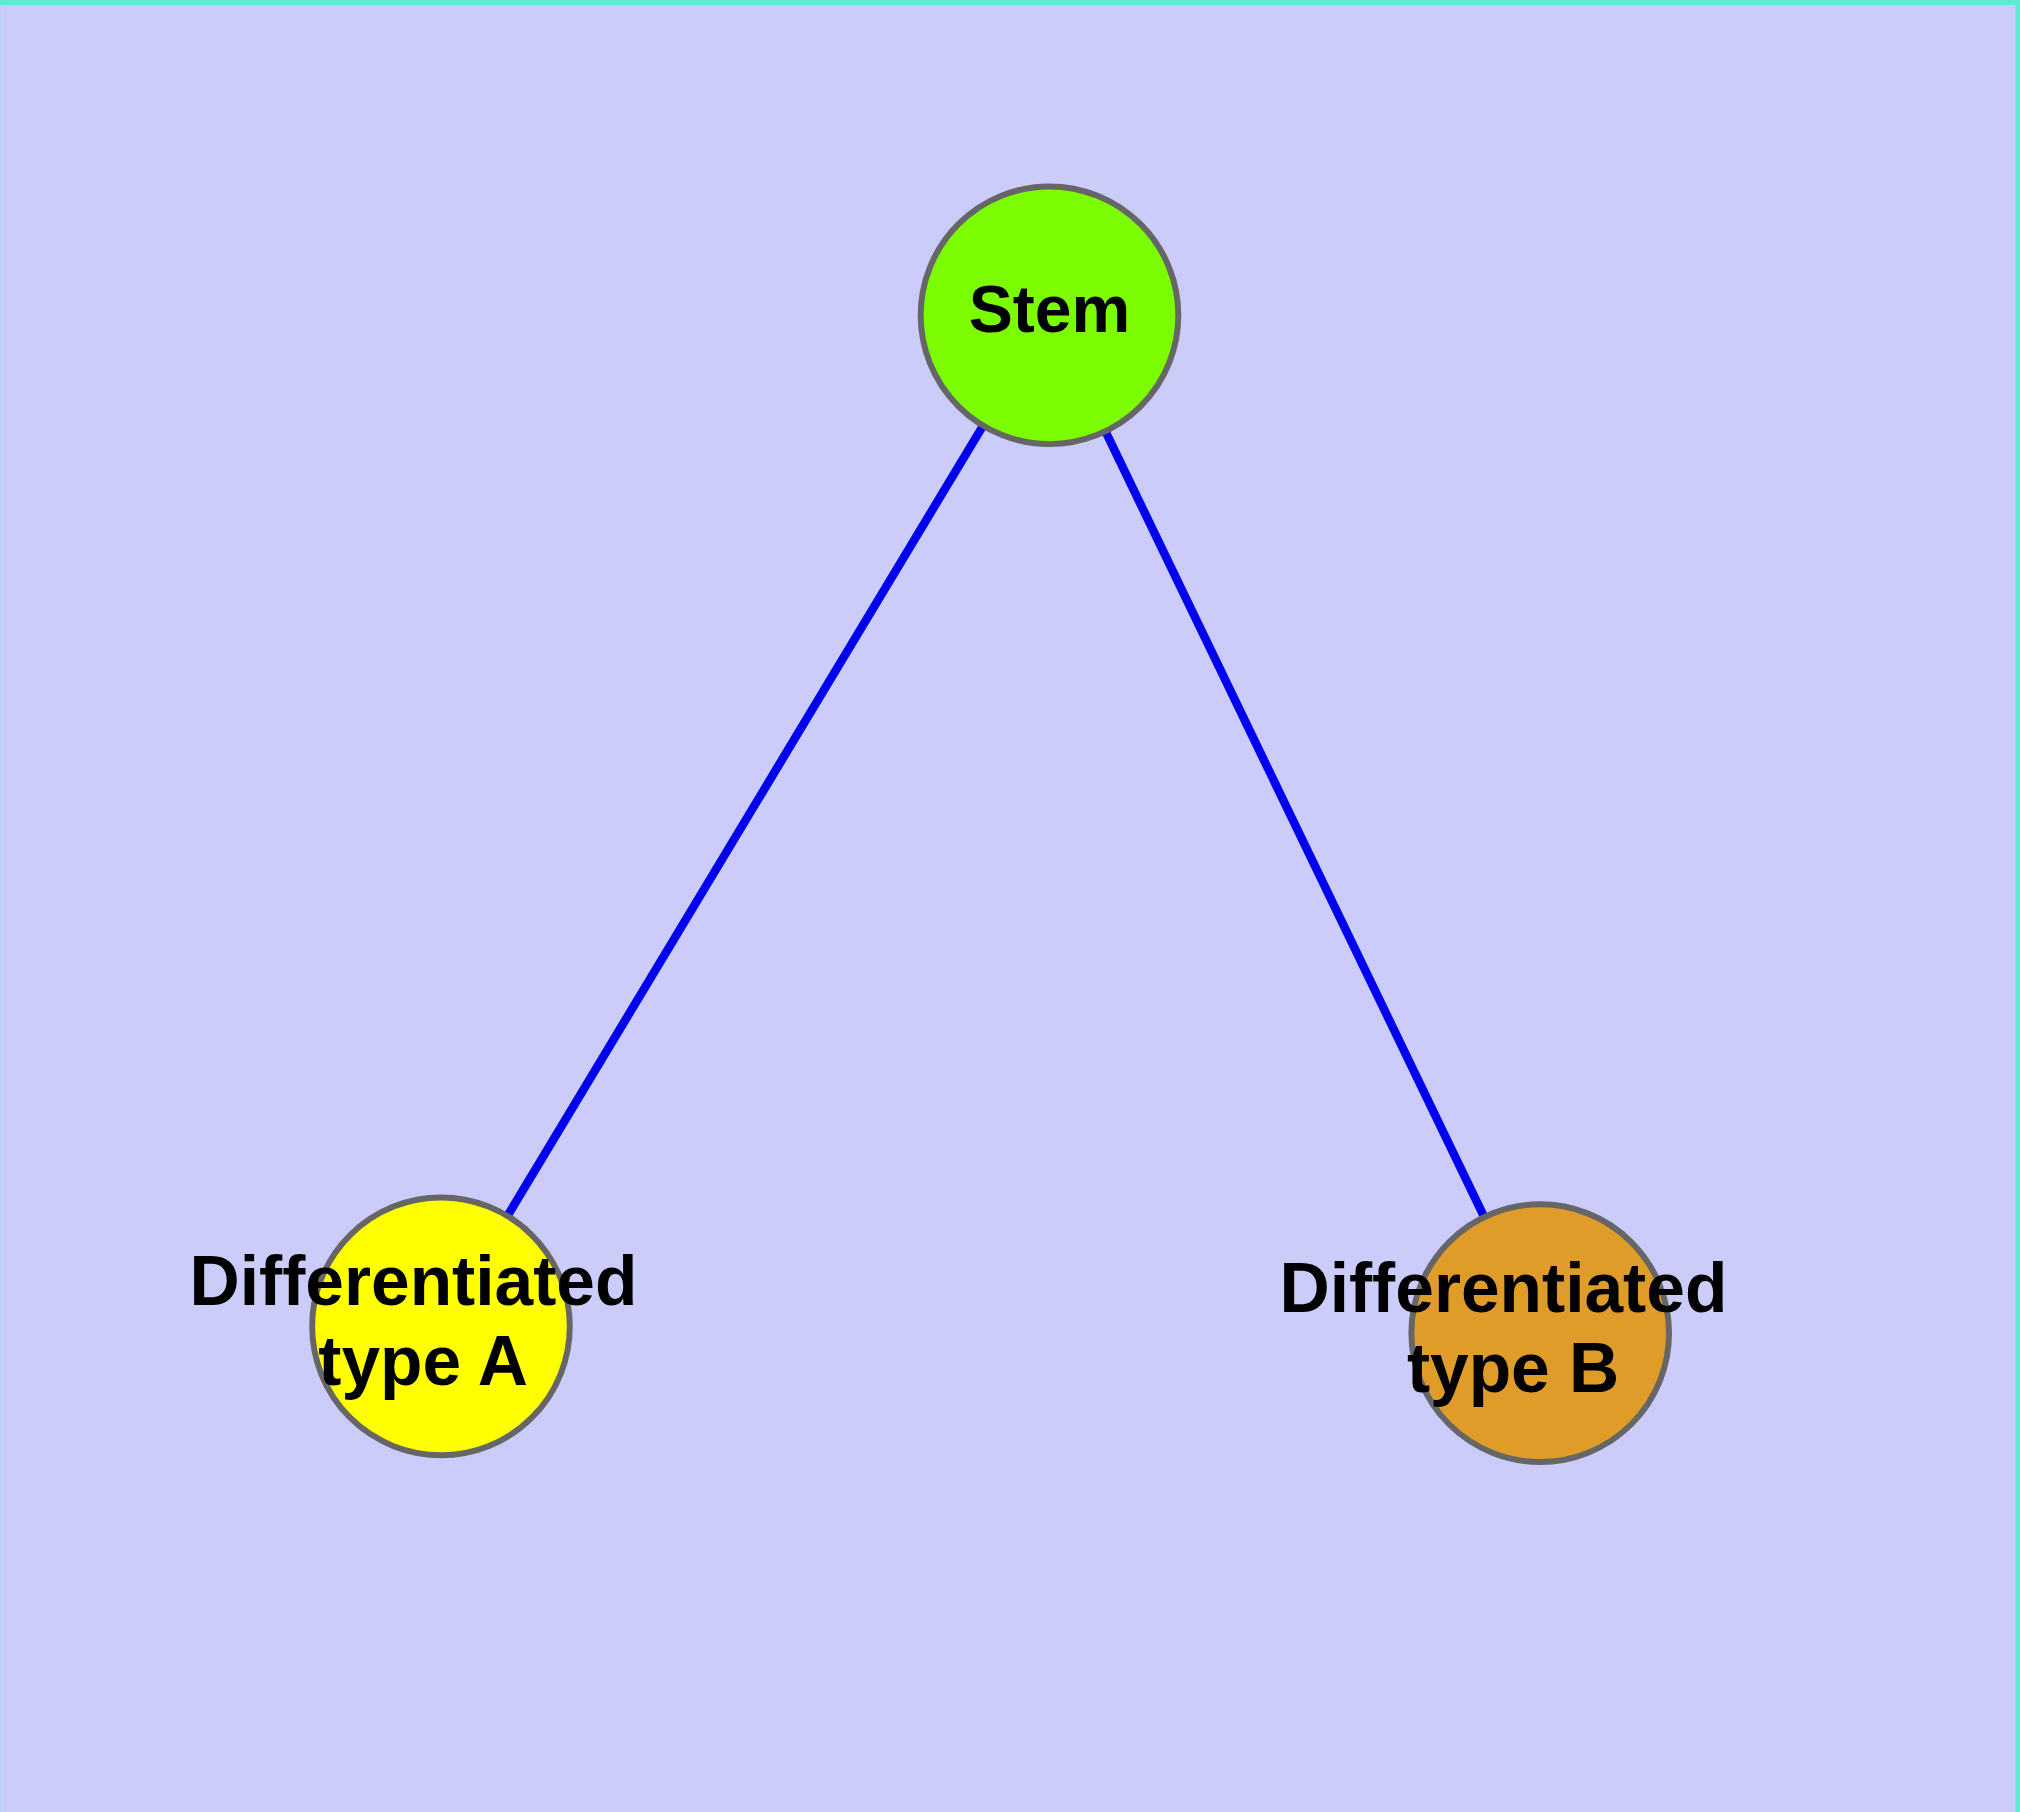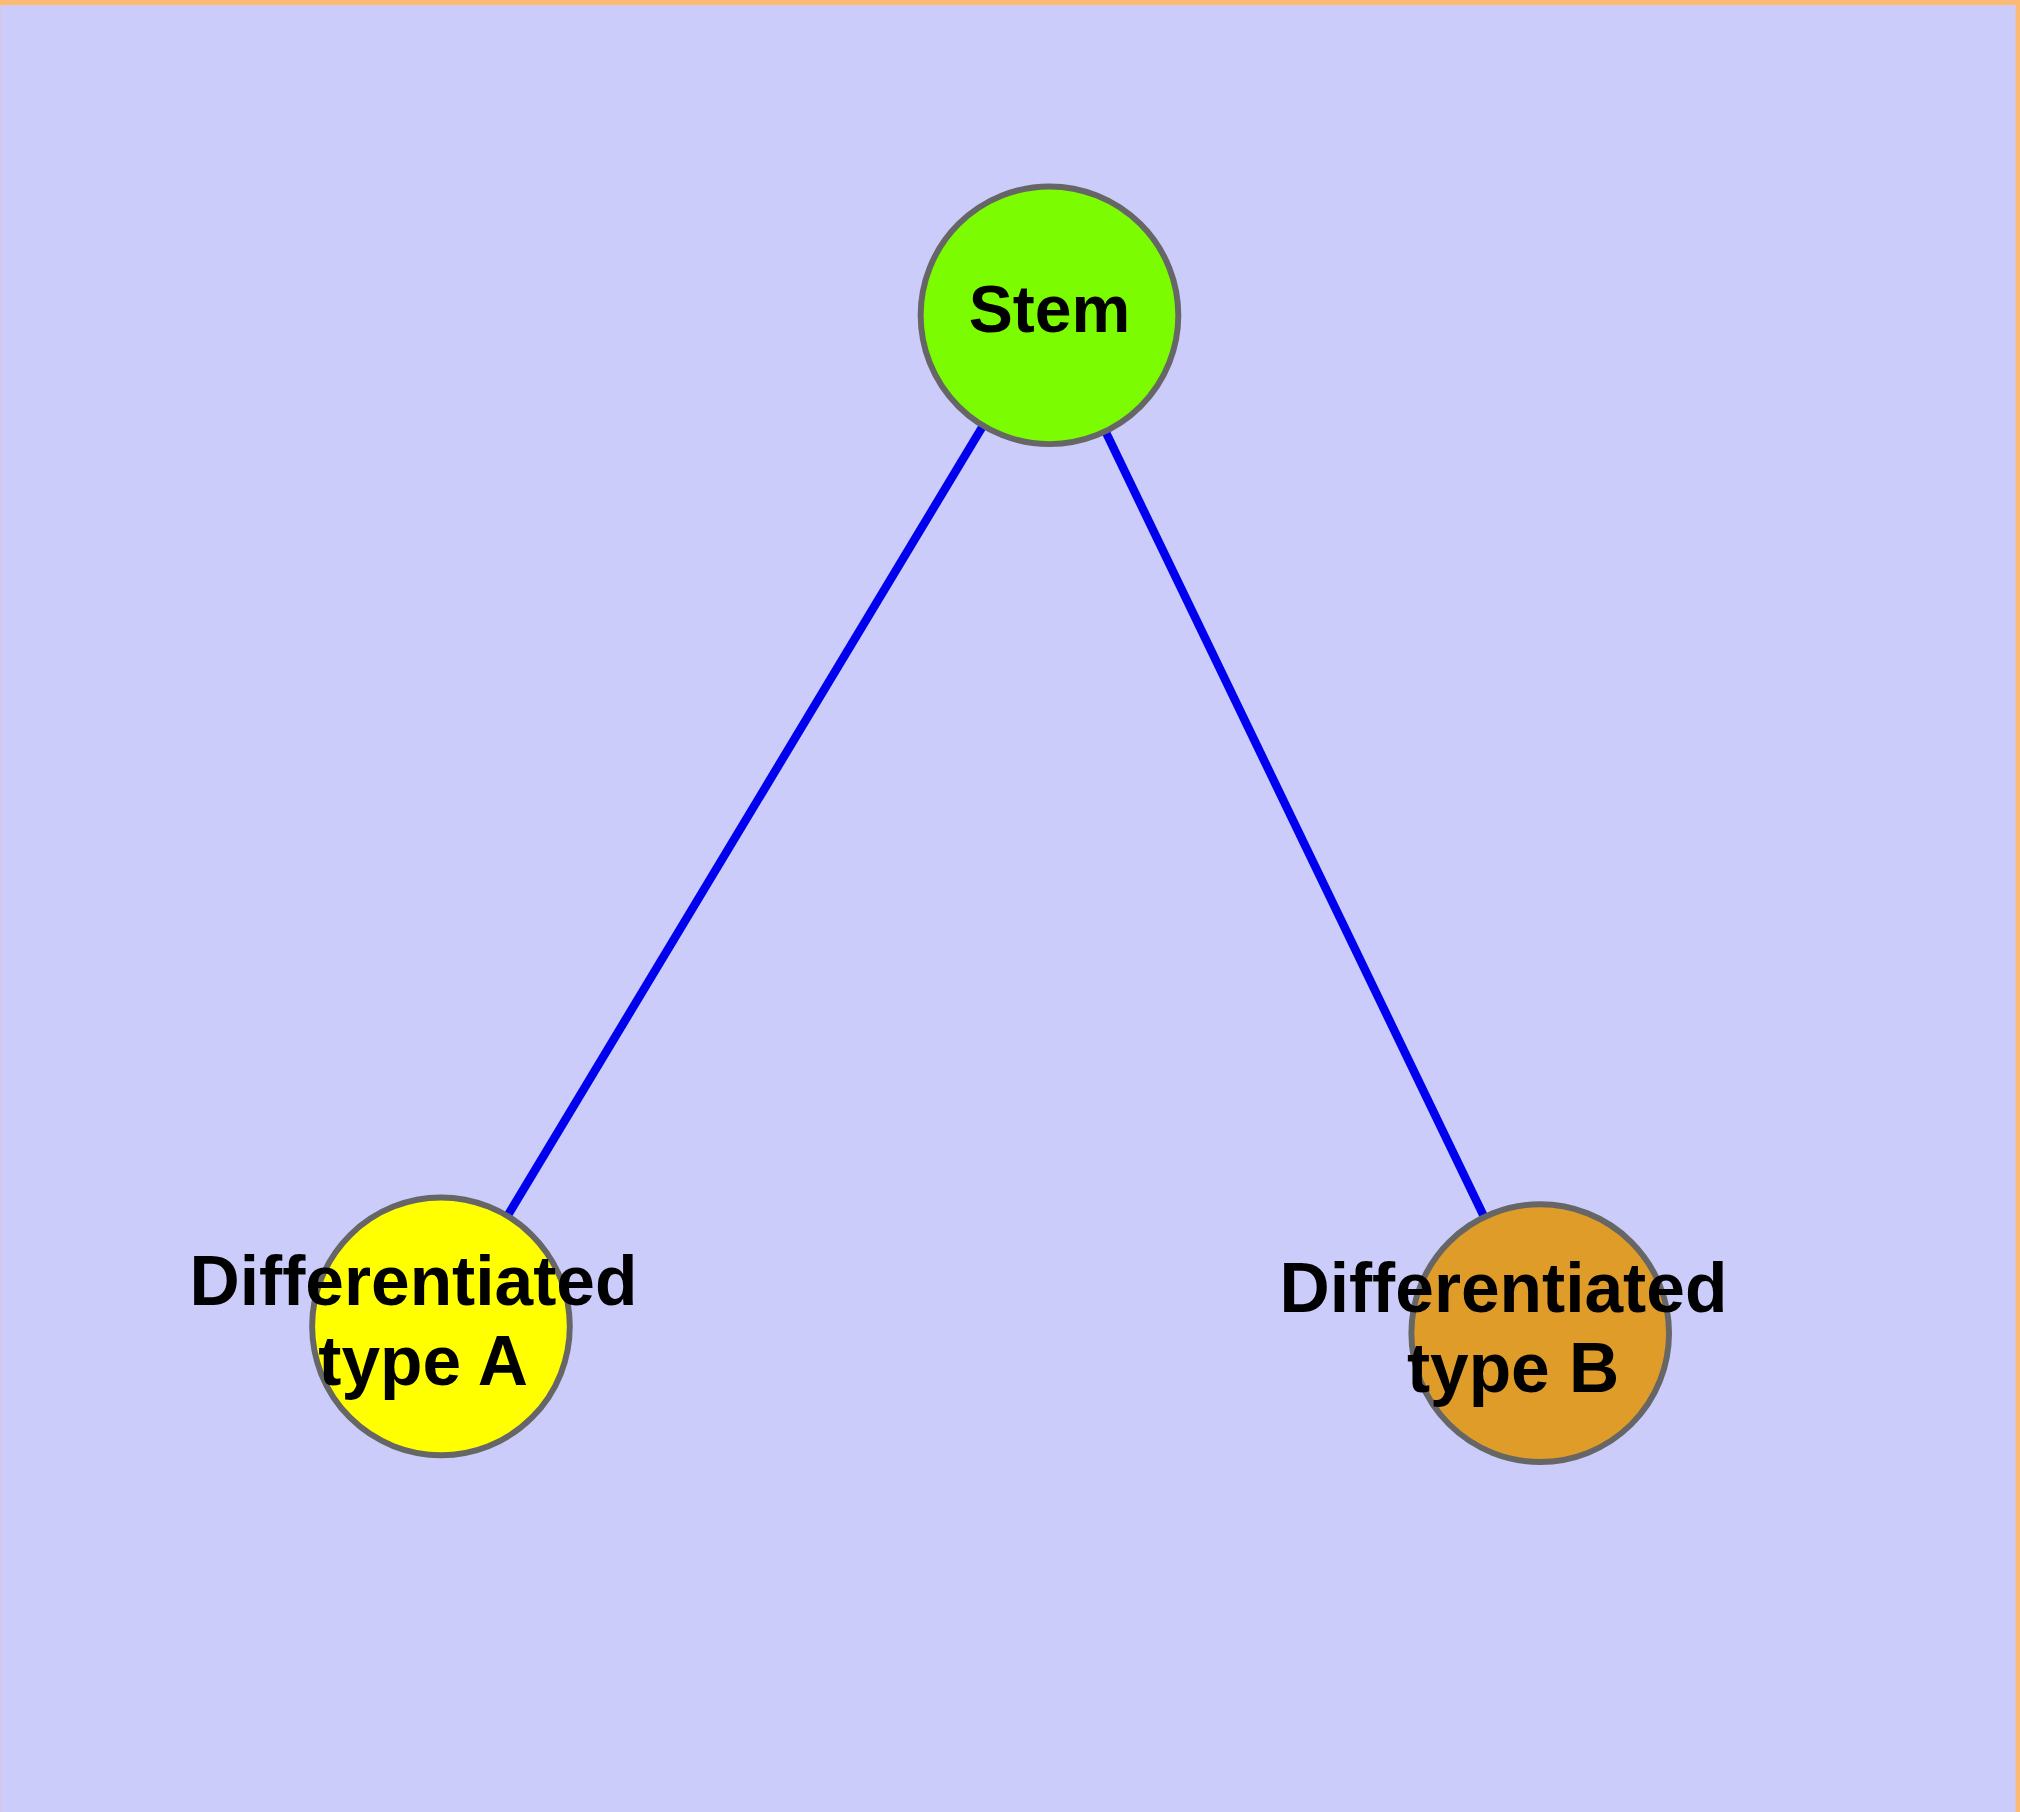--- a/index.html
+++ b/index.html
@@ -32,21 +32,21 @@
     font-family: "Liberation Sans", sans-serif;
     font-weight: bold;
     fill: #000000;
     text-anchor: middle;
     dominant-baseline: middle;
   }
 </style>
 </head>
 <body>
 
-<div id="canvas" style="background: #fdba74;">
+<div id="canvas" style="background: #5eead4;">
   <svg id="graph-svg" viewBox="0 0 2384 2138" xmlns="http://www.w3.org/2000/svg">
 
     <rect id="bg-rect" x="0" y="6" width="2378" height="2132" fill="#ccccfa"></rect>
 
     <g id="edges-group">
       <line id="edge-0" x1="1238" y1="372" x2="520" y2="1565" stroke="#0000ee" stroke-width="10" stroke-linecap="butt"></line>
       <line id="edge-1" x1="1238" y1="372" x2="1817" y2="1573" stroke="#0000ee" stroke-width="10" stroke-linecap="butt"></line>
     </g>
 
     <g id="nodes-group">

